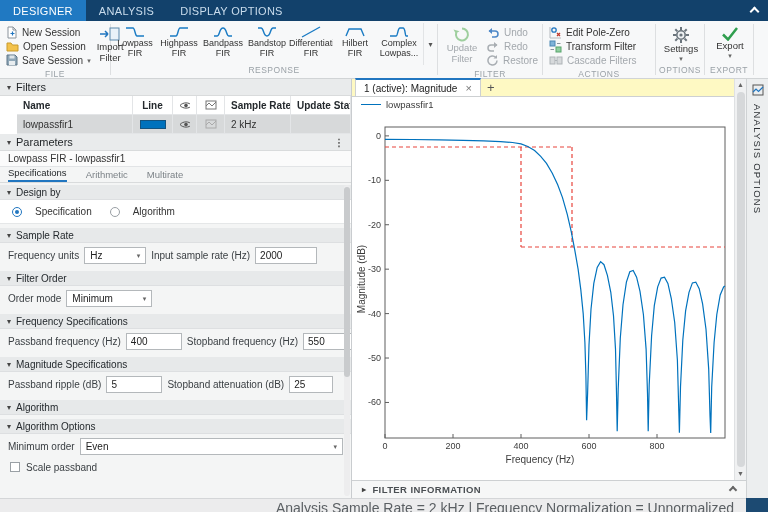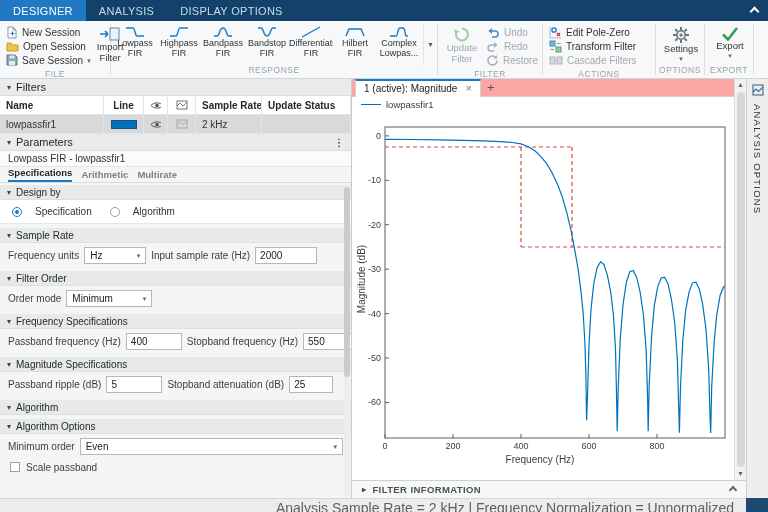--- a/index.html
+++ b/index.html
@@ -32,44 +32,44 @@
 
 
 .leftpanel{position:absolute;top:79px;left:0;width:352px;height:419px;background:#f4f5f5;border-right:1px solid #c9cccf;overflow:hidden;}
 .phead{height:17px;background:#e9ebec;border-bottom:1px solid #d9dbdc;display:flex;align-items:center;padding:0 7px;font-size:11px;color:#1f2326;gap:5px;}
 .tri{font-size:8px;color:#444;}
 .dots{margin-left:auto;color:#555;font-size:10px;font-weight:bold;}
 .frow{display:flex;height:19px;background:#fff;font-size:10px;}
 .fcell{display:flex;align-items:center;padding:0 6px;border-right:1px solid #e3e5e7;border-bottom:1px solid #e3e5e7;overflow:hidden;white-space:nowrap;}
 .fhead .fcell{font-weight:bold;color:#24292d;}
 .frow.sel .fcell{background:#d7d9da;}
-.c-name{width:104px;}.c-line{width:40px;justify-content:center;}.c-eye{width:24px;justify-content:center;}
+.c-name{width:116px;margin-left:17px;}.c-line{width:40px;justify-content:center;}.c-eye{width:24px;justify-content:center;}
 .c-mask{width:28px;justify-content:center;}.c-rate{width:66px;}.c-status{flex:1;}
 .swatch{width:26px;height:9px;background:#0072BD;border:1px solid #14537f;}
 .subtitle{height:16px;display:flex;align-items:center;padding:0 8px;background:#fbfbfb;border-bottom:1px solid #e2e4e6;font-size:10px;color:#333;}
-.ptabs{height:16px;display:flex;gap:9px;padding:0 8px;align-items:flex-end;background:#f4f5f5;border-bottom:1px solid #d9dbdc;font-size:9.5px;color:#7c8287;font-weight:bold;}
+.ptabs{height:16px;display:flex;gap:19px;padding:0 8px;align-items:flex-end;background:#f4f5f5;border-bottom:1px solid #d9dbdc;font-size:9.5px;color:#7c8287;}
 .ptab{padding-bottom:2px;}
 .ptab.active{color:#1f2326;border-bottom:2px solid #2176c0;}
 .sechead{height:15px;background:#e7e9ea;display:flex;align-items:center;gap:5px;padding:0 7px;font-size:10px;color:#24292d;border-bottom:1px solid #dddfe1;margin-top:4px;}
 .sechead.first{margin-top:2px;}
 .paramrow{height:24px;display:flex;align-items:center;gap:5px;padding:0 8px;font-size:10px;color:#3a3f43;white-space:nowrap;}
 .pinput{height:17px;border:1px solid #b4b8bb;background:#fff;font-size:10px;color:#222;padding:0 4px;font-family:inherit;}
 .pselect{height:17px;border:1px solid #b4b8bb;background:#fff;display:flex;align-items:center;justify-content:space-between;padding:0 5px;font-size:10px;color:#222;gap:6px;}
 .whitebox{height:24px;background:#fff;border-bottom:1px solid #e5e7e8;display:flex;gap:18px;align-items:center;font-size:10px;color:#333;padding:0 12px;}
 .radio{width:10px;height:10px;border:1px solid #9aa0a5;border-radius:50%;background:#fff;display:inline-block;position:relative;flex:none;}
 .radio.sel{border-color:#2176c0;}
 .radio.sel::after{content:'';position:absolute;left:2px;top:2px;width:4px;height:4px;border-radius:50%;background:#2176c0;}
 .ropt{display:flex;align-items:center;gap:13px;}
 .checkbox{width:10px;height:10px;border:1px solid #9aa0a5;background:#fff;display:inline-block;flex:none;}
 .cbrow{height:18px;display:flex;align-items:center;gap:6px;padding:0 10px;font-size:10px;color:#3a3f43;}
 .pscroll{position:absolute;right:1px;top:106px;bottom:2px;width:6px;background:#ededee;border-radius:3px;}
 .pthumb{position:absolute;top:2px;left:0;width:6px;height:190px;background:#c9cbcd;border-radius:3px;}
 
 
-.docbar{position:absolute;left:352px;top:79px;width:382px;height:18px;background:#fca5a5;border-bottom:1px solid #cdd0d2;display:flex;align-items:center;}
+.docbar{position:absolute;left:352px;top:79px;width:382px;height:18px;background:#fef9c3;border-bottom:1px solid #cdd0d2;display:flex;align-items:flex-end;}
 .doctab{height:18px;background:#fff;border-left:1px solid #cdd0d2;border-right:1px solid #cdd0d2;border-top:2px solid #2176c0;display:flex;align-items:center;gap:8px;padding:0 8px;font-size:10px;color:#222;margin-left:3px;}
 .closex{color:#777;font-size:11px;line-height:1;}
 .plusbtn{width:20px;text-align:center;color:#555;font-size:13px;align-self:center;}
 .chart{position:absolute;left:352px;top:97px;width:382px;height:383px;background:#fff;overflow:visible;}
 .chart svg{position:absolute;left:0;top:0;}
 .chart svg text{font-family:"Liberation Sans",sans-serif;}
 .legend{position:absolute;left:9px;top:2px;display:flex;align-items:center;gap:5px;font-size:9.5px;color:#3c3c3c;}
 .legendline{width:20px;height:0;border-top:1.5px solid #0072BD;}
 .charttitle{position:absolute;left:33px;top:12px;width:340px;text-align:center;font-size:11px;font-weight:bold;color:#3c3c3c;}
 .xlabel{position:absolute;left:18px;top:357px;width:340px;text-align:center;font-size:10px;color:#3c3c3c;}

